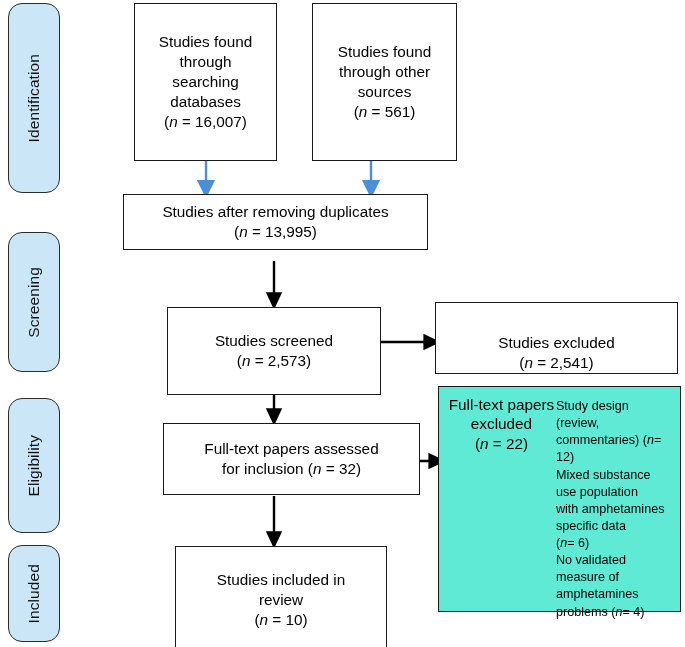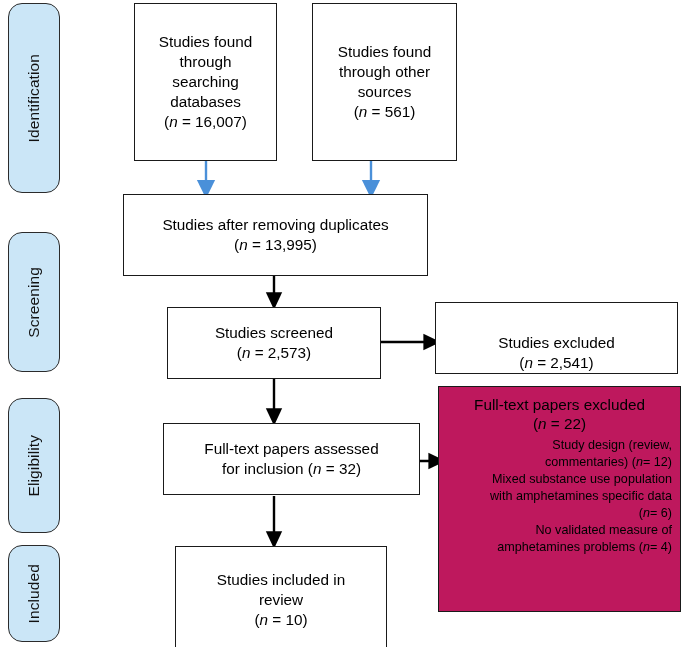--- a/index.html
+++ b/index.html
@@ -52,37 +52,37 @@
   .flow-box .box-text {
     font-size: 15.3px;
     line-height: 1.30;
     padding: 0 6px;
     white-space: pre-line;
   }
   
   .detail-box {
     position: absolute;
     box-sizing: border-box;
-    background: #be185d;
+    background: #5eead4;
     border: 1.7px solid #1a1a1a;
     display: flex;
-    flex-direction: column;
+    flex-direction: row;
     align-items: stretch;
     padding: 8px 8px 6px 8px;
   }
   .detail-box .detail-title {
     font-size: 15.3px;
     line-height: 1.26;
     text-align: center;
     white-space: pre-line;
   }
   .detail-box .detail-body {
     font-size: 12.6px;
     line-height: 1.36;
-    text-align: right;
+    text-align: left;
     margin-top: 3px;
     white-space: pre-line;
   }
   em.n {
     font-style: italic;
   }
   
   .connector {
     position: absolute;
     overflow: visible;
@@ -142,26 +142,26 @@
 (<em class="n">n</em> = 16,007)</span>
   </div>
 
   <div class="flow-box" style="left:312px; top:3px; width:145px; height:158px;">
     <span class="box-text">Studies found
 through other
 sources
 (<em class="n">n</em> = 561)</span>
   </div>
 
-  <div class="flow-box" style="left:123px; top:194px; width:305px; height:82px;">
+  <div class="flow-box" style="left:123px; top:194px; width:305px; height:56px;">
     <span class="box-text">Studies after removing duplicates
 (<em class="n">n</em> = 13,995)</span>
   </div>
 
-  <div class="flow-box" style="left:167px; top:307px; width:214px; height:72px;">
+  <div class="flow-box" style="left:167px; top:307px; width:214px; height:88px;">
     <span class="box-text">Studies screened
 (<em class="n">n</em> = 2,573)</span>
   </div>
 
   <div class="flow-box" style="left:435px; top:302px; width:243px; height:72px;align-items:flex-end;">
     <span class="box-text">Studies excluded
 (<em class="n">n</em> = 2,541)</span>
   </div>
 
   <div class="flow-box" style="left:163px; top:423px; width:257px; height:72px;">

